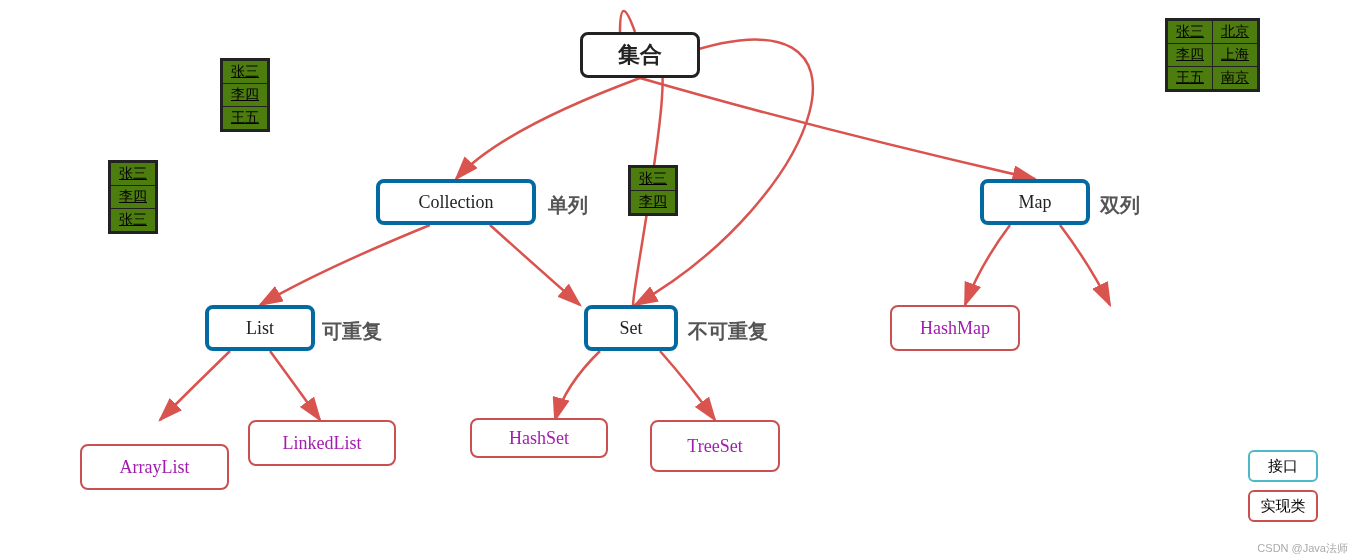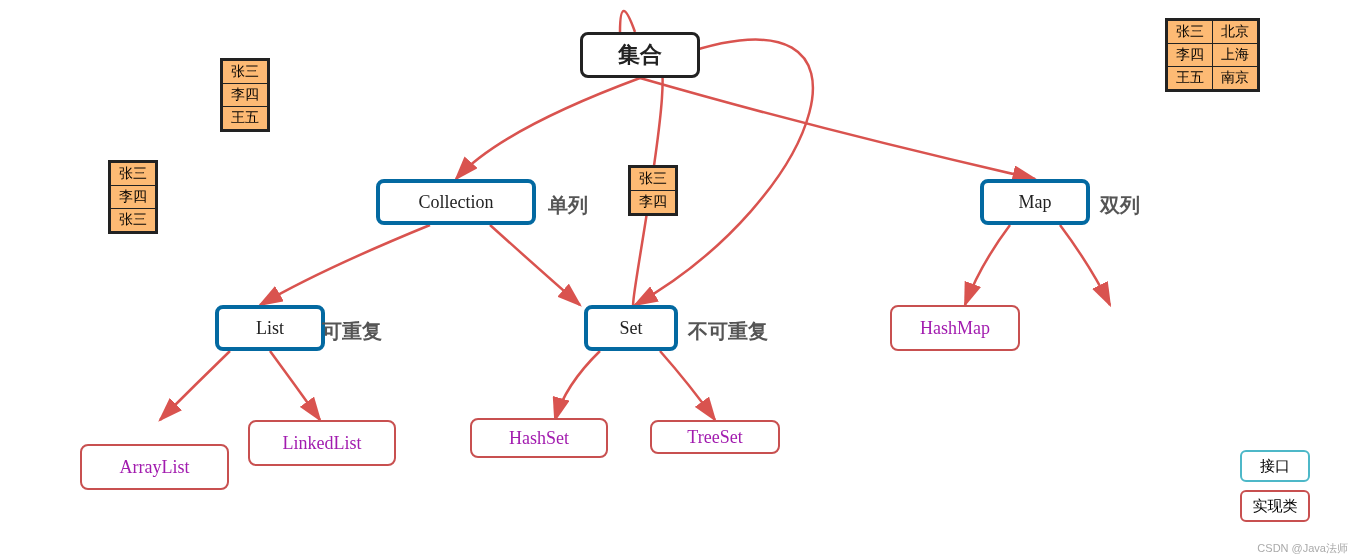--- a/index.html
+++ b/index.html
@@ -46,21 +46,22 @@
     .label-text {
       position: absolute;
       font-size: 20px;
       color: #555;
       font-weight: bold;
     }
     
     .table-box {
       position: absolute;
       border: 2px solid #222;
-      background: #fdba74;
+      background: #4d7c0f;
+      text-decoration: underline;
     }
     .table-box table {
       border-collapse: collapse;
     }
     .table-box td {
       border: 1px solid #222;
       padding: 2px 8px;
       font-size: 14px;
       text-align: center;
       white-space: nowrap;
@@ -85,21 +86,21 @@
       margin-bottom: 8px;
       font-size: 17px;
     }
     .legend-box {
       width: 70px;
       height: 32px;
       border-radius: 6px;
       display: flex;
       align-items: center;
       justify-content: center;
-      margin-right: 12px;
+      margin-right: 4px;
       font-size: 15px;
     }
     .legend-interface {
       border: 2px solid #4db8c8;
     }
     .legend-impl {
       border: 2px solid #c85050;
     }
     
     .watermark {
@@ -155,21 +156,21 @@
   </div>
 
   <div class="node node-interface" style="left:376px; top:179px; width:160px; height:46px;">
     <span>Collection</span>
   </div>
 
   <div class="node node-interface" style="left:980px; top:179px; width:110px; height:46px;">
     <span>Map</span>
   </div>
 
-  <div class="node node-interface" style="left:215px; top:305px; width:110px; height:46px;">
+  <div class="node node-interface" style="left:205px; top:305px; width:110px; height:46px;">
     <span>List</span>
   </div>
 
   <div class="node node-interface" style="left:584px; top:305px; width:94px; height:46px;">
     <span>Set</span>
   </div>
 
   <div class="node node-impl" style="left:890px; top:305px; width:130px; height:46px;">
     <span>HashMap</span>
   </div>
@@ -180,21 +181,21 @@
   </div>
 
   <div class="node node-impl" style="left:248px; top:420px; width:148px; height:46px;">
     <span>LinkedList</span>
   </div>
 
   <div class="node node-impl" style="left:470px; top:396px; width:138px; height:40px;margin-top:22px;">
     <span>HashSet</span>
   </div>
 
-  <div class="node node-impl" style="left:650px; top:420px; width:130px; height:34px;">
+  <div class="node node-impl" style="left:650px; top:420px; width:130px; height:52px;">
     <span>TreeSet</span>
   </div>
 
   <span class="label-text" style="left:548px; top:192px;">单列</span>
   <span class="label-text" style="left:1100px; top:192px;">双列</span>
   <span class="label-text" style="left:322px; top:318px;">可重复</span>
   <span class="label-text" style="left:688px; top:318px;">不可重复</span>
 
   <div class="table-box" style="left:1165px; top:18px;">
     <table>

